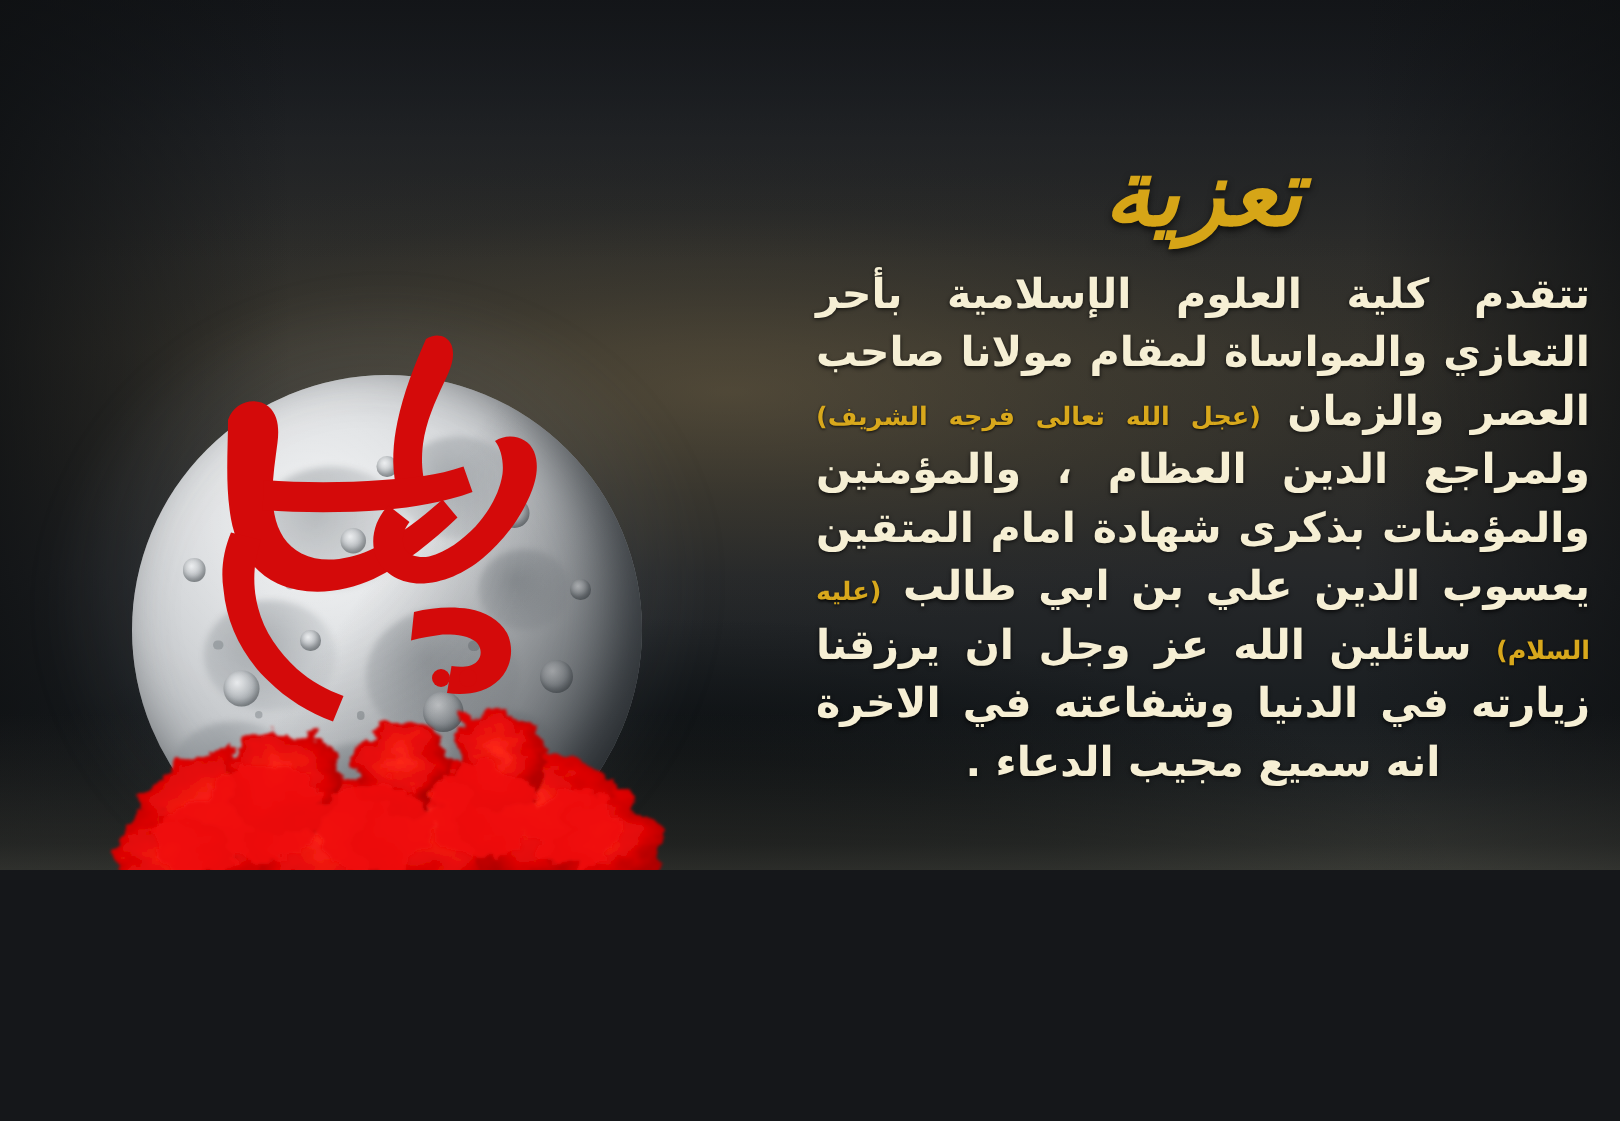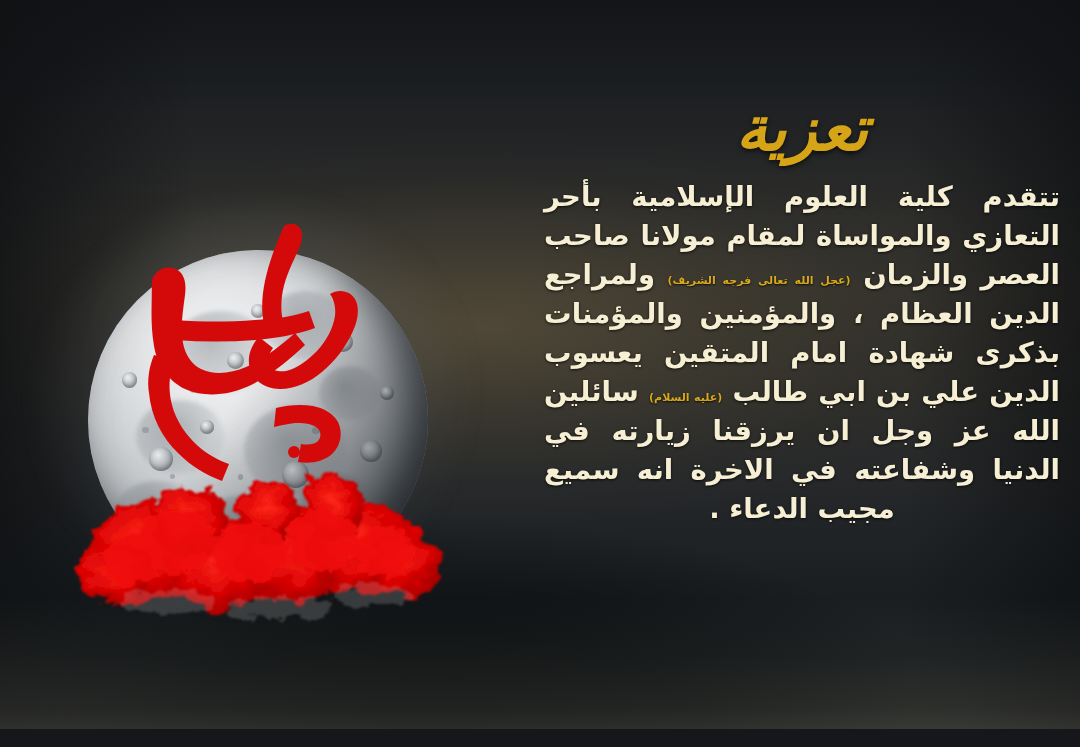--- a/index.html
+++ b/index.html
@@ -4,21 +4,21 @@
 <title>تعزية</title>
 <style>
   html, body {
     margin: 0;
     padding: 0;
     background: #15171a;
   }
   #poster {
     position: relative;
     width: 1080px;
-    height: 729px;
+    height: 580px;
     overflow: hidden;
     font-family: "DejaVu Sans", "Liberation Sans", sans-serif;
     background-color: #404040;
   }
   
   .bg-layer { position: absolute; inset: 0; pointer-events: none; }
   .bg-base {
     background: linear-gradient(180deg,
       #202327 0%,
       #23262a 10%,
@@ -151,21 +151,21 @@
     line-height: 1.42;
     letter-spacing: 0.2px;
     text-align: justify;
     text-align-last: center;
     padding: 0 12px;
     text-shadow: 0 1px 3px rgba(0,0,0,0.75);
     font-family: "DejaVu Sans", "Liberation Sans", sans-serif;
   }
   #body-text .honorific {
     color: #d8a81c;
-    font-size: 11px;
+    font-size: 17px;
     font-weight: 700;
     line-height: 1;
     text-shadow: 0 1px 2px rgba(0,0,0,0.8);
   }
 </style>
 </head>
 <body>
 
 <div id="poster">
 

